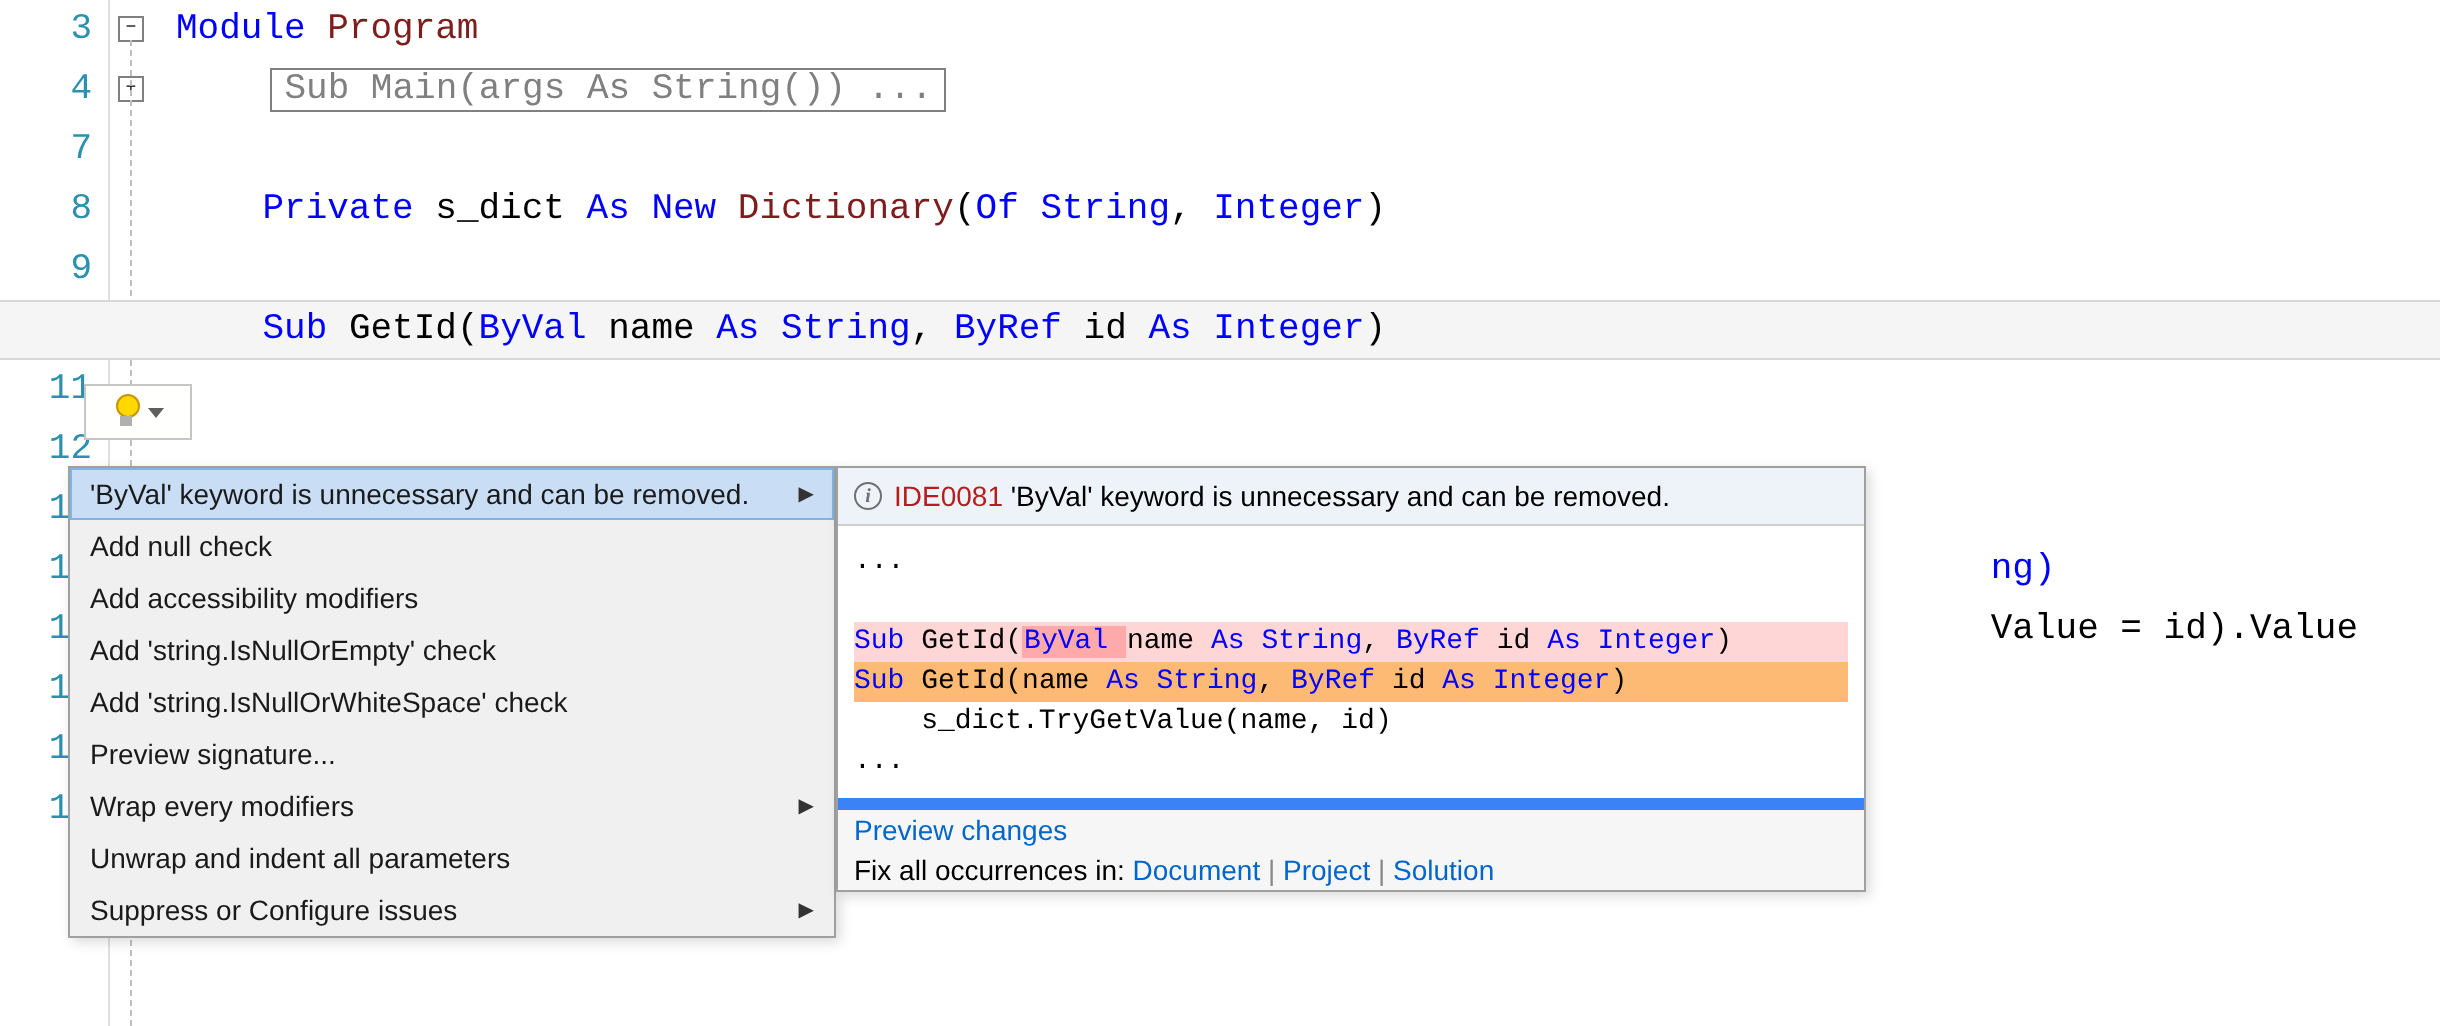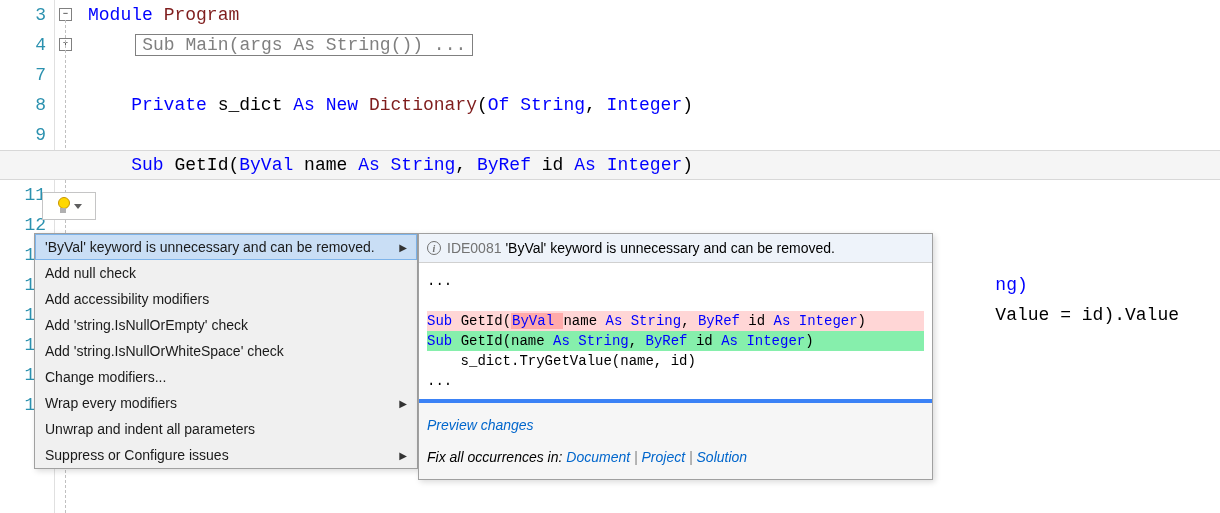--- a/index.html
+++ b/index.html
@@ -191,36 +191,35 @@
       font-size: 14px;
       padding: 8px;
       line-height: 20px;
       white-space: pre;
     }
     .diff-del {
       background: #ffd6d6;
       display: block;
     }
     .diff-add {
-      background: #86efac;
+      background: #fdba74;
       display: block;
     }
     .del-word {
       background: #ffaaaa;
       padding: 0 1px;
     }
     .preview-footer {
-      border-top: 4px solid #3b82f6;
-      padding: 14px 8px;
+      border-top: 6px solid #3b82f6;
+      padding: 2px 8px;
       background: #f6f6f6;
-      font-style: italic;
     }
     .link { color: #0066cc; cursor: pointer; }
     .sep { color: #888; }
-    .link-id { color: #737373; cursor: pointer; text-align: center; }
+    .link-id { color: #b91c1c; cursor: pointer; text-align: center; }
   </style>
 </head>
 <body>
 
 <div class="editor-container">
 
   <div class="gutter">
     <div>3</div>
     <div>4</div>
     <div>7</div>
@@ -283,21 +282,21 @@
   <div class="menu-item">
       <span>Add accessibility modifiers</span>
     </div>
   <div class="menu-item">
       <span>Add 'string.IsNullOrEmpty' check</span>
     </div>
   <div class="menu-item">
       <span>Add 'string.IsNullOrWhiteSpace' check</span>
     </div>
   <div class="menu-item">
-      <span>Change modifiers...</span>
+      <span>Preview signature...</span>
     </div>
   <div class="menu-item">
     <span>Wrap every modifiers</span>
     <span class="submenu-arrow">▶</span>
   </div>
   <div class="menu-item">
       <span>Unwrap and indent all parameters</span>
     </div>
   <div class="menu-item">
     <span>Suppress or Configure issues</span>
@@ -309,18 +308,18 @@
   <div class="preview-header">
     <span class="info-icon">i</span>
     <span><span class="link-id">IDE0081</span> <span>'ByVal' keyword is unnecessary and can be removed.</span></span>
   </div>
   <div class="preview-code"><span>...</span>
 
 <span class="diff-del"><span class="kw">Sub</span> <span>GetId</span>(<span class="del-word kw">ByVal </span><span>name </span><span class="kw">As </span><span class="kw">String</span><span>, </span><span class="kw">ByRef </span><span>id </span><span class="kw">As </span><span class="kw">Integer</span><span>)</span></span><span class="diff-add"><span class="kw">Sub</span> <span>GetId</span>(<span>name </span><span class="kw">As </span><span class="kw">String</span><span>, </span><span class="kw">ByRef </span><span>id </span><span class="kw">As </span><span class="kw">Integer</span><span>)</span></span><span>    s_dict.TryGetValue(name, id)</span>
 <span>...</span></div>
   <div class="preview-footer">
     <div><span class="link">Preview changes</span></div>
-    <div style="margin-top:16px">
+    <div style="margin-top:4px">
       <span>Fix all occurrences in:</span>
       <span class="link">Document</span><span class="sep"> | </span><span class="link">Project</span><span class="sep"> | </span><span class="link">Solution</span>
     </div>
   </div>
 </div>
 
 </body></html>

